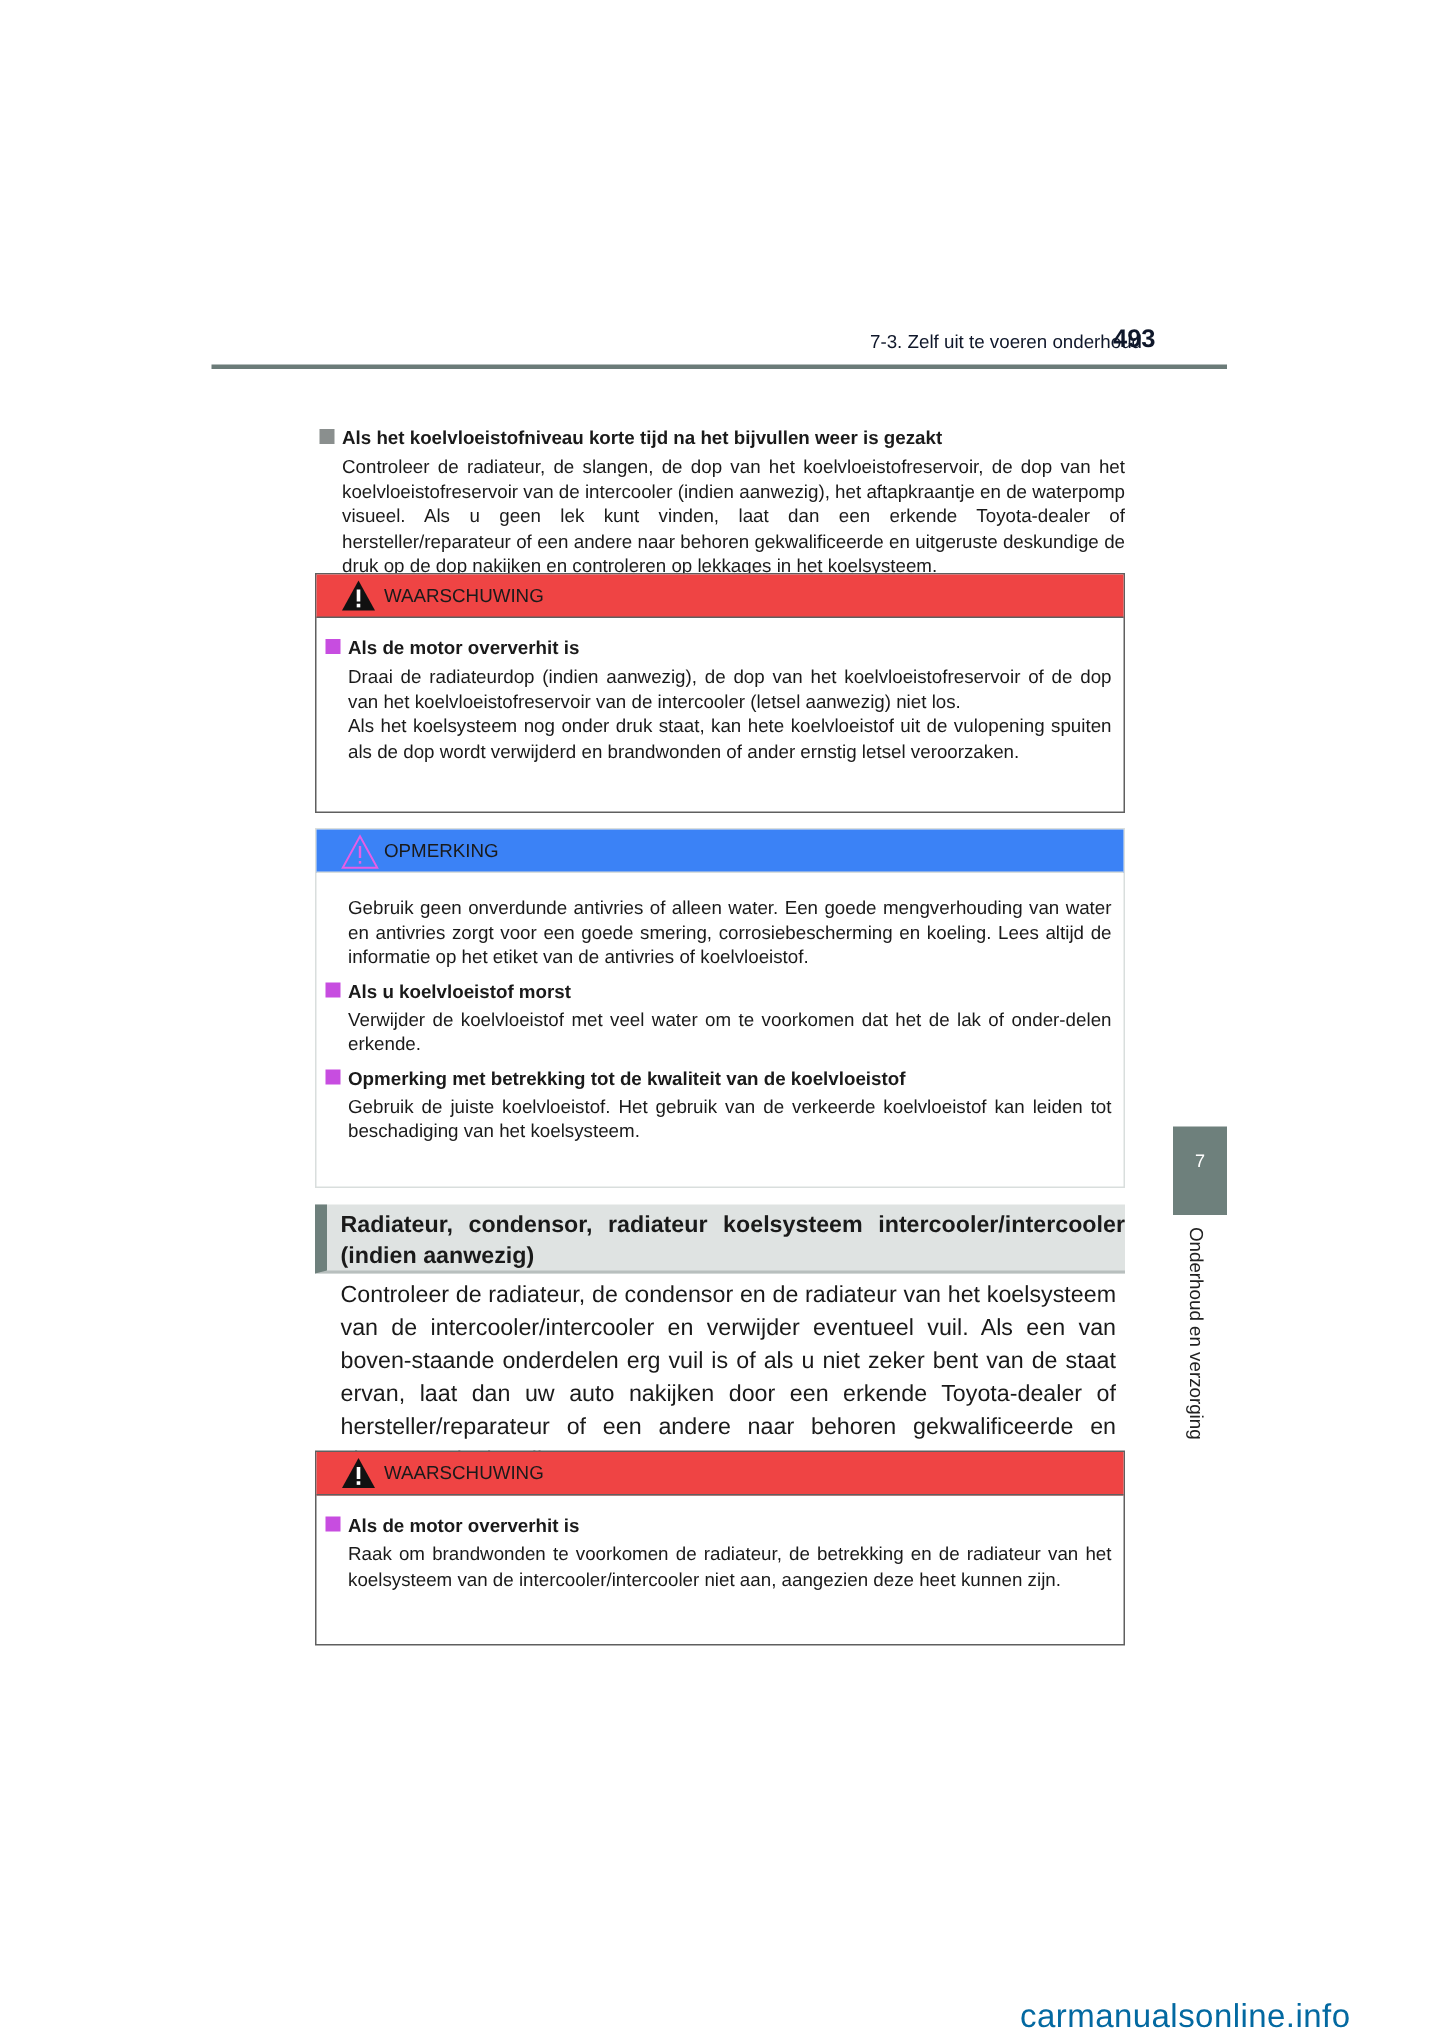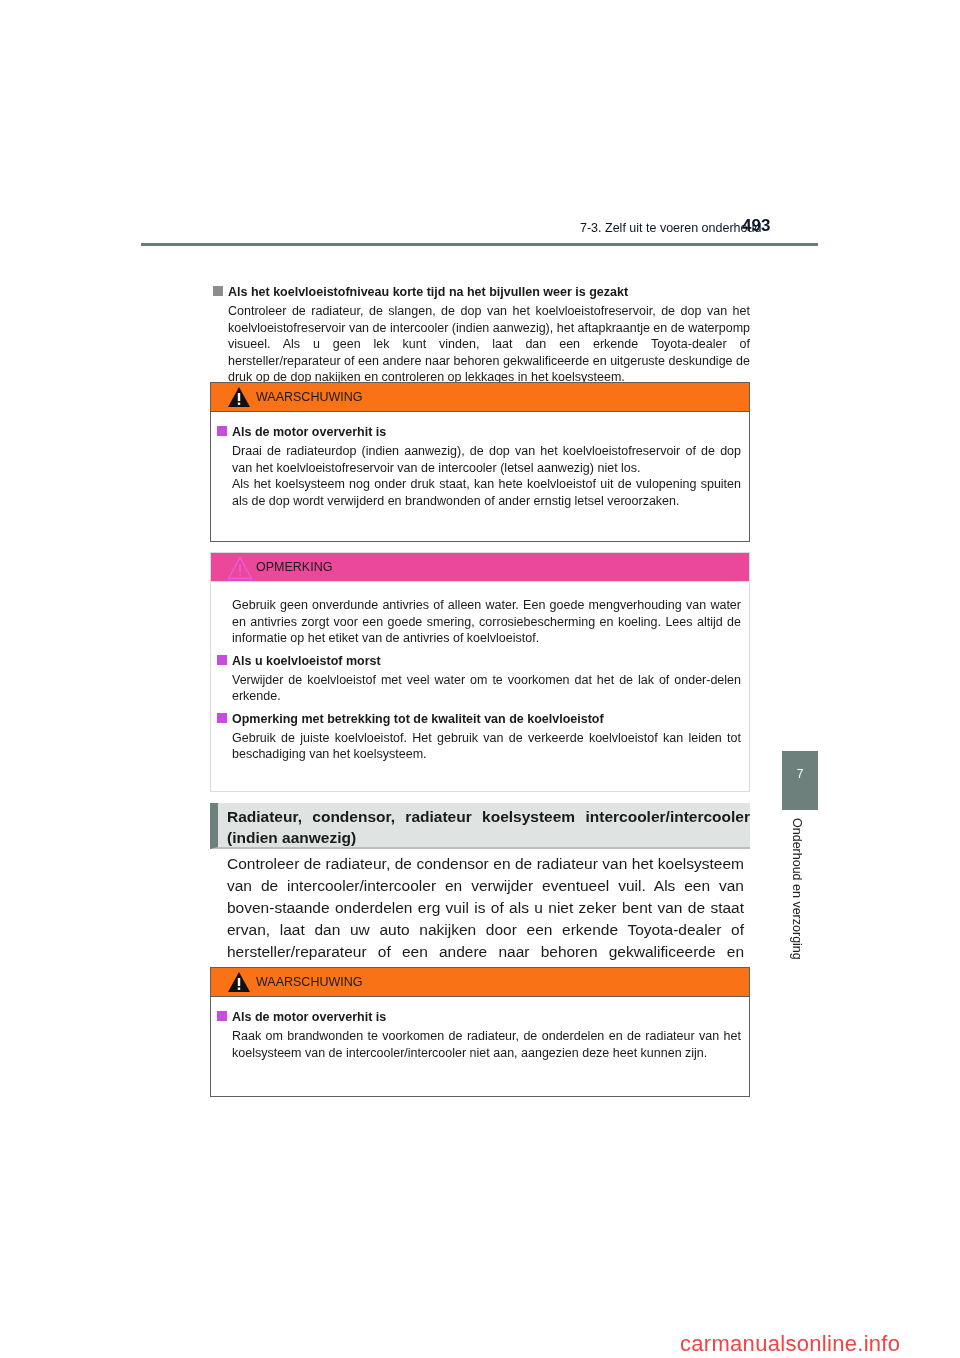--- a/index.html
+++ b/index.html
@@ -22,37 +22,37 @@
   .sq { display: inline-block; width: 10px; height: 10px; margin-right: 5px; vertical-align: 0px; }
   .sq.gray { background: #8a8f8e; }
   .sq.magenta { background: #c74de0; }
 
   .topic { position: absolute; left: 213px; width: 537px; }
   .topic-title { font-size: 12.5px; font-weight: bold; line-height: 16px; }
   .topic-body { margin-left: 15px; font-size: 12.5px; line-height: 16.5px; text-align: justify; margin-top: 3px; }
 
   .box { position: absolute; left: 210px; width: 538px; border: 1.5px solid #5f5f5f; background: #fff; }
   .box.note { border: 1.5px solid #d9dedd; }
-  .box-head { height: 28px; border-bottom: 1.5px solid #5f5f5f; background: #f97316; position: relative; }
-  .box.note .box-head { background: #ec4899; border-bottom: 1.5px solid #d9dedd; text-align: right; }
+  .box-head { height: 28px; border-bottom: 1.5px solid #5f5f5f; background: #ef4444; position: relative; }
+  .box.note .box-head { background: #3b82f6; border-bottom: 1.5px solid #d9dedd; text-align: right; }
   .box-head .label { position: absolute; left: 45px; top: 7px; font-size: 12.5px; color: #1a1a1a; }
   .box-head svg { position: absolute; left: 16px; top: 3px; }
   .box-body { padding: 12px 8px 10px 6px; }
   .box-item { margin-bottom: 6px; }
   .box-item .t { font-size: 12.5px; font-weight: bold; line-height: 16px; }
   .box-item .b { margin-left: 15px; font-size: 12.5px; line-height: 16.5px; text-align: justify; margin-top: 3px; }
 
   .section-head {
     position: absolute; left: 210px; top: 803px; width: 540px; height: 46px;
     background: #dfe3e2; border-left: 8px solid #6e807c; border-bottom: 2px solid #b8bfbe; box-sizing: border-box;
   }
   .section-head div { padding: 3px 0 0 9px; font-size: 15.5px; font-weight: bold; line-height: 21px; text-align: justify; text-align-last: left; }
   .section-para { position: absolute; left: 227px; top: 853px; width: 517px; font-size: 15.5px; line-height: 22px; text-align: justify; color: #1a1a1a; }
 
-  .watermark { position: absolute; left: 680px; top: 1331px; font-size: 22px; color: #ef4444; letter-spacing: 0.3px; }
+  .watermark { position: absolute; left: 680px; top: 1331px; font-size: 22px; color: #0369a1; letter-spacing: 0.3px; }
 </style>
 </head>
 <body>
 
 <div class="header-section">7-3. Zelf uit te voeren onderhoud</div>
 <div class="header-page">493</div>
 <div class="header-rule"></div>
 
 <div class="side-tab">
   <span>7</span>
@@ -120,18 +120,18 @@
     <svg width="24" height="22" viewBox="0 0 24 22">
       <polygon points="12,1 23,21 1,21" fill="#111"></polygon>
       <rect x="10.8" y="7" width="2.4" height="8" fill="#fff"></rect>
       <rect x="10.8" y="16.5" width="2.4" height="2.4" fill="#fff"></rect>
     </svg>
     <span class="label">WAARSCHUWING</span>
   </div>
   <div class="box-body">
     <div class="box-item">
       <div class="t"><span class="sq magenta"></span><span>Als de motor oververhit is</span></div>
-      <div class="b">Raak om brandwonden te voorkomen de radiateur, de onderdelen en de radiateur van het koelsysteem van de intercooler/intercooler niet aan, aangezien deze heet kunnen zijn.</div>
+      <div class="b">Raak om brandwonden te voorkomen de radiateur, de betrekking en de radiateur van het koelsysteem van de intercooler/intercooler niet aan, aangezien deze heet kunnen zijn.</div>
     </div>
   </div>
 </div>
 
 <div class="watermark">carmanualsonline.info</div>
 
 </body></html>

